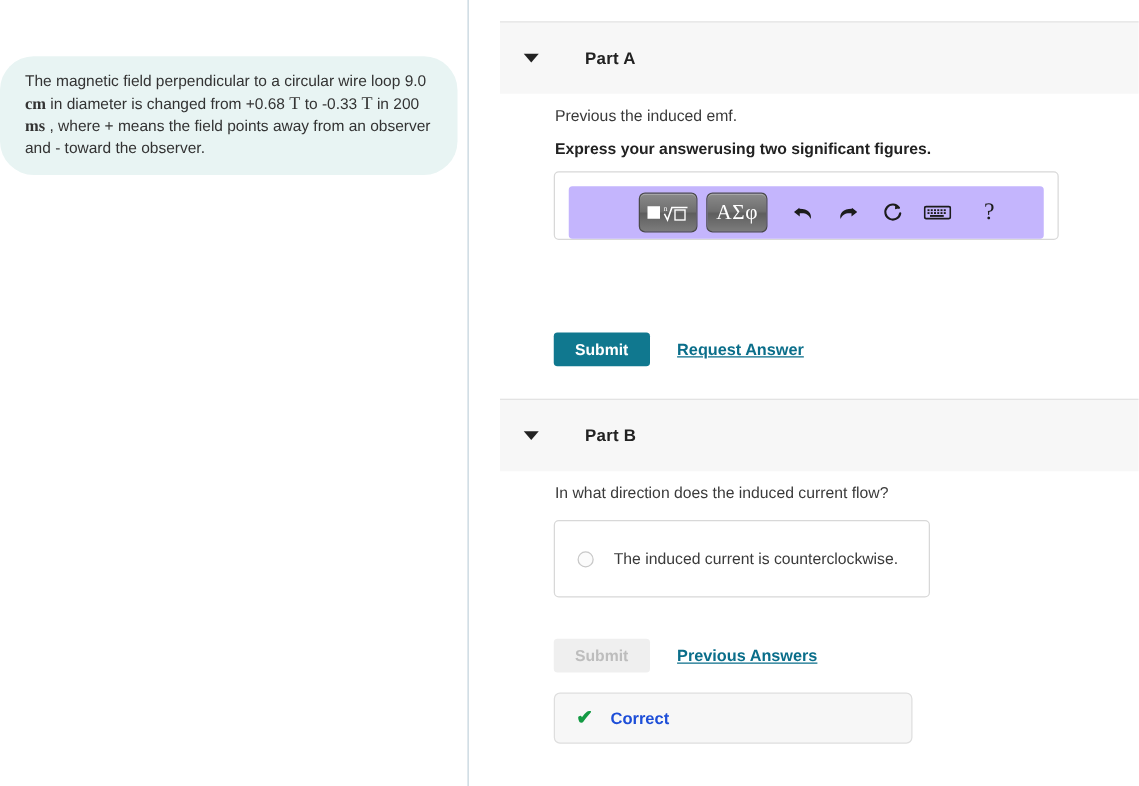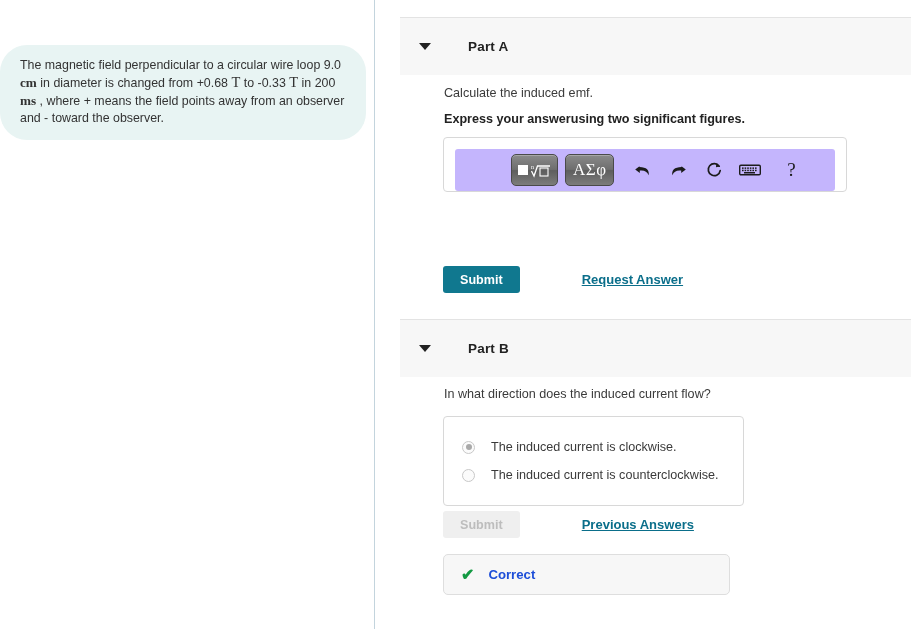--- a/index.html
+++ b/index.html
@@ -186,21 +186,21 @@
     font-family: "Liberation Serif", serif;
   }
   .unit {
     font-family: "Liberation Serif", serif;
     font-size: 17px;
     color: #222222;
     margin-left: 14px;
   }
 
   
-  .btn-row { position: absolute; left: 67px; display: flex; align-items: center; gap: 40px; }
+  .btn-row { position: absolute; left: 67px; display: flex; align-items: center; }
   .btn-submit {
     height: 27px;
     padding: 0 17px;
     background: #10788f;
     color: #ffffff;
     border: none;
     border-radius: 3px;
     font-size: 12.6px;
     font-weight: bold;
     font-family: "Liberation Sans", sans-serif;
@@ -306,21 +306,21 @@
     </div>
   </div>
 
   <div class="right-pane">
 
     <div class="part-header" style="top:17px;">
       <div class="caret"></div>
       <div class="part-title">Part A</div>
     </div>
 
-    <div class="prompt" style="top:86px;">Calculate the induced emf.</div>
+    <div class="prompt" style="top:86px;">Previous the induced emf.</div>
     <div class="prompt bold" style="top:112px;">Express your answerusing two significant figures.</div>
 
     <div class="answer-box" style="top:137px;">
 
       <div class="toolbar">
         <div class="tb-btn" style="width:47px;">
           <svg width="36" height="20" viewBox="0 0 36 20" aria-hidden="true">
             <rect x="1" y="5" width="10" height="10" fill="#ffffff"></rect>
             <text x="14" y="9" font-size="6" fill="#ffffff" font-family="Liberation Serif, serif">n</text>
             <path d="M14.5 11 L17 16 L20.5 6 L33 6" stroke="#ffffff" stroke-width="1.3" fill="none"></path>
@@ -378,24 +378,20 @@
 
     <div class="part-header" style="top:319px;">
       <div class="caret"></div>
       <div class="part-title">Part B</div>
     </div>
 
     <div class="prompt" style="top:387px;">In what direction does the induced current flow?</div>
 
     <div class="choices" style="top:416px;">
       <div class="choice">
-        <span class="radio checked"></span>
-        <span class="choice-label">The induced current is clockwise.</span>
-      </div>
-      <div class="choice">
         <span class="radio"></span>
         <span class="choice-label">The induced current is counterclockwise.</span>
       </div>
     </div>
 
     <div class="btn-row" style="top:511px;">
       <button class="btn-submit disabled" disabled="">Submit</button>
       <span class="link">Previous Answers</span>
     </div>
 

